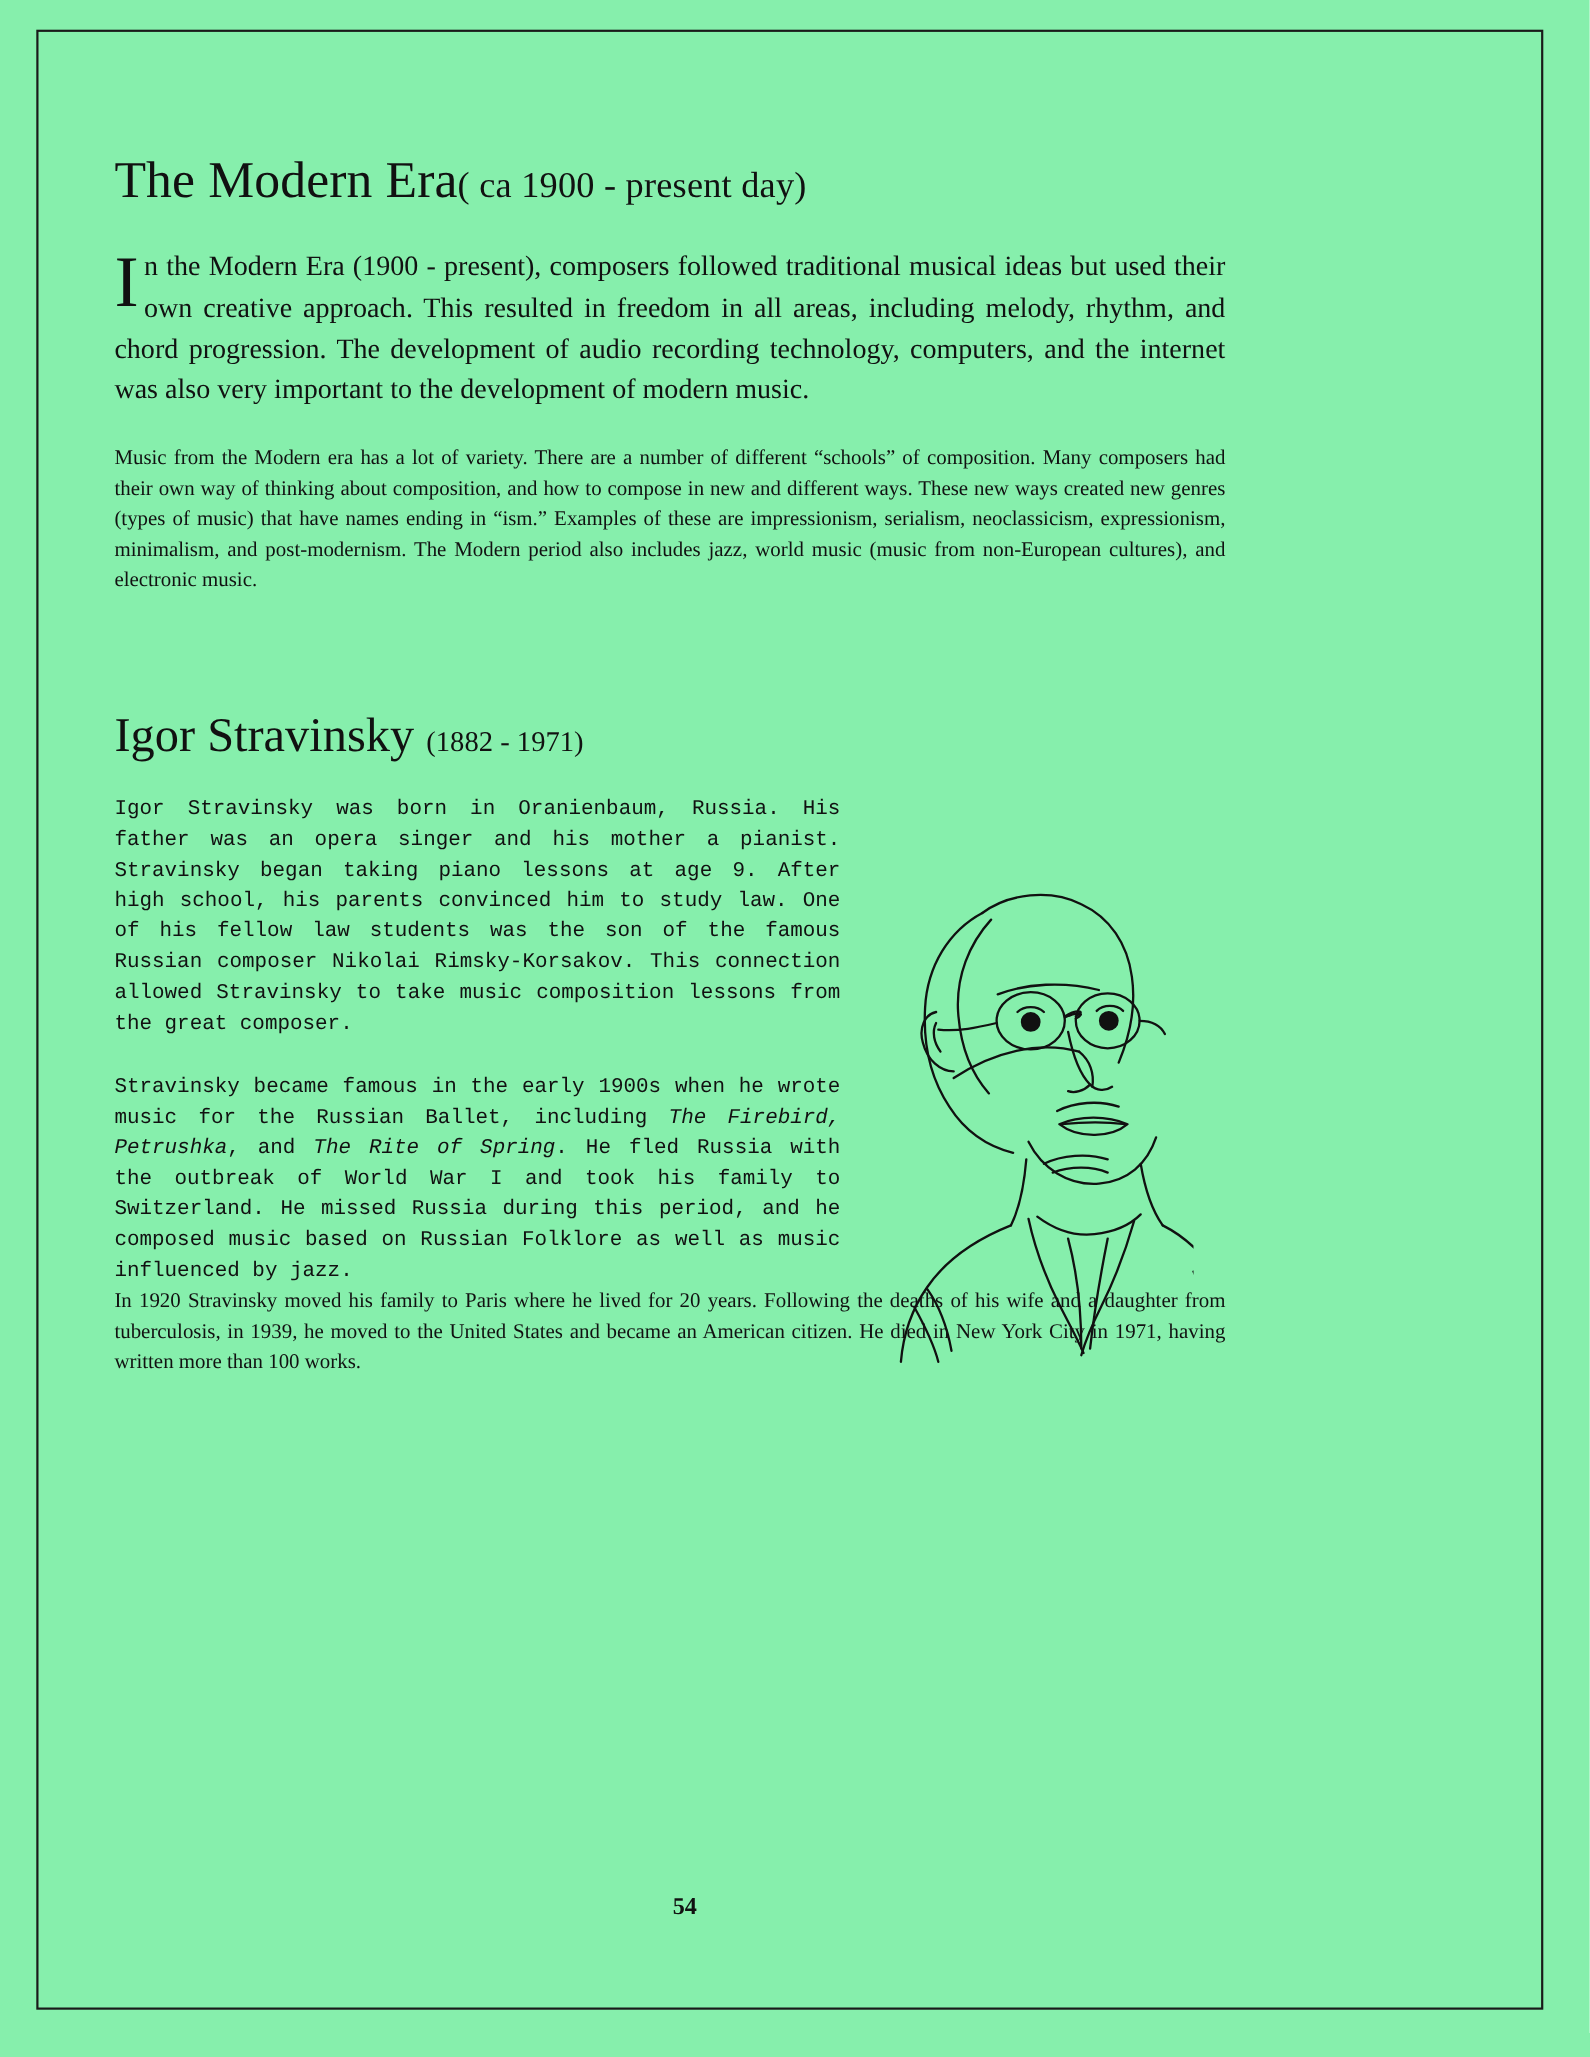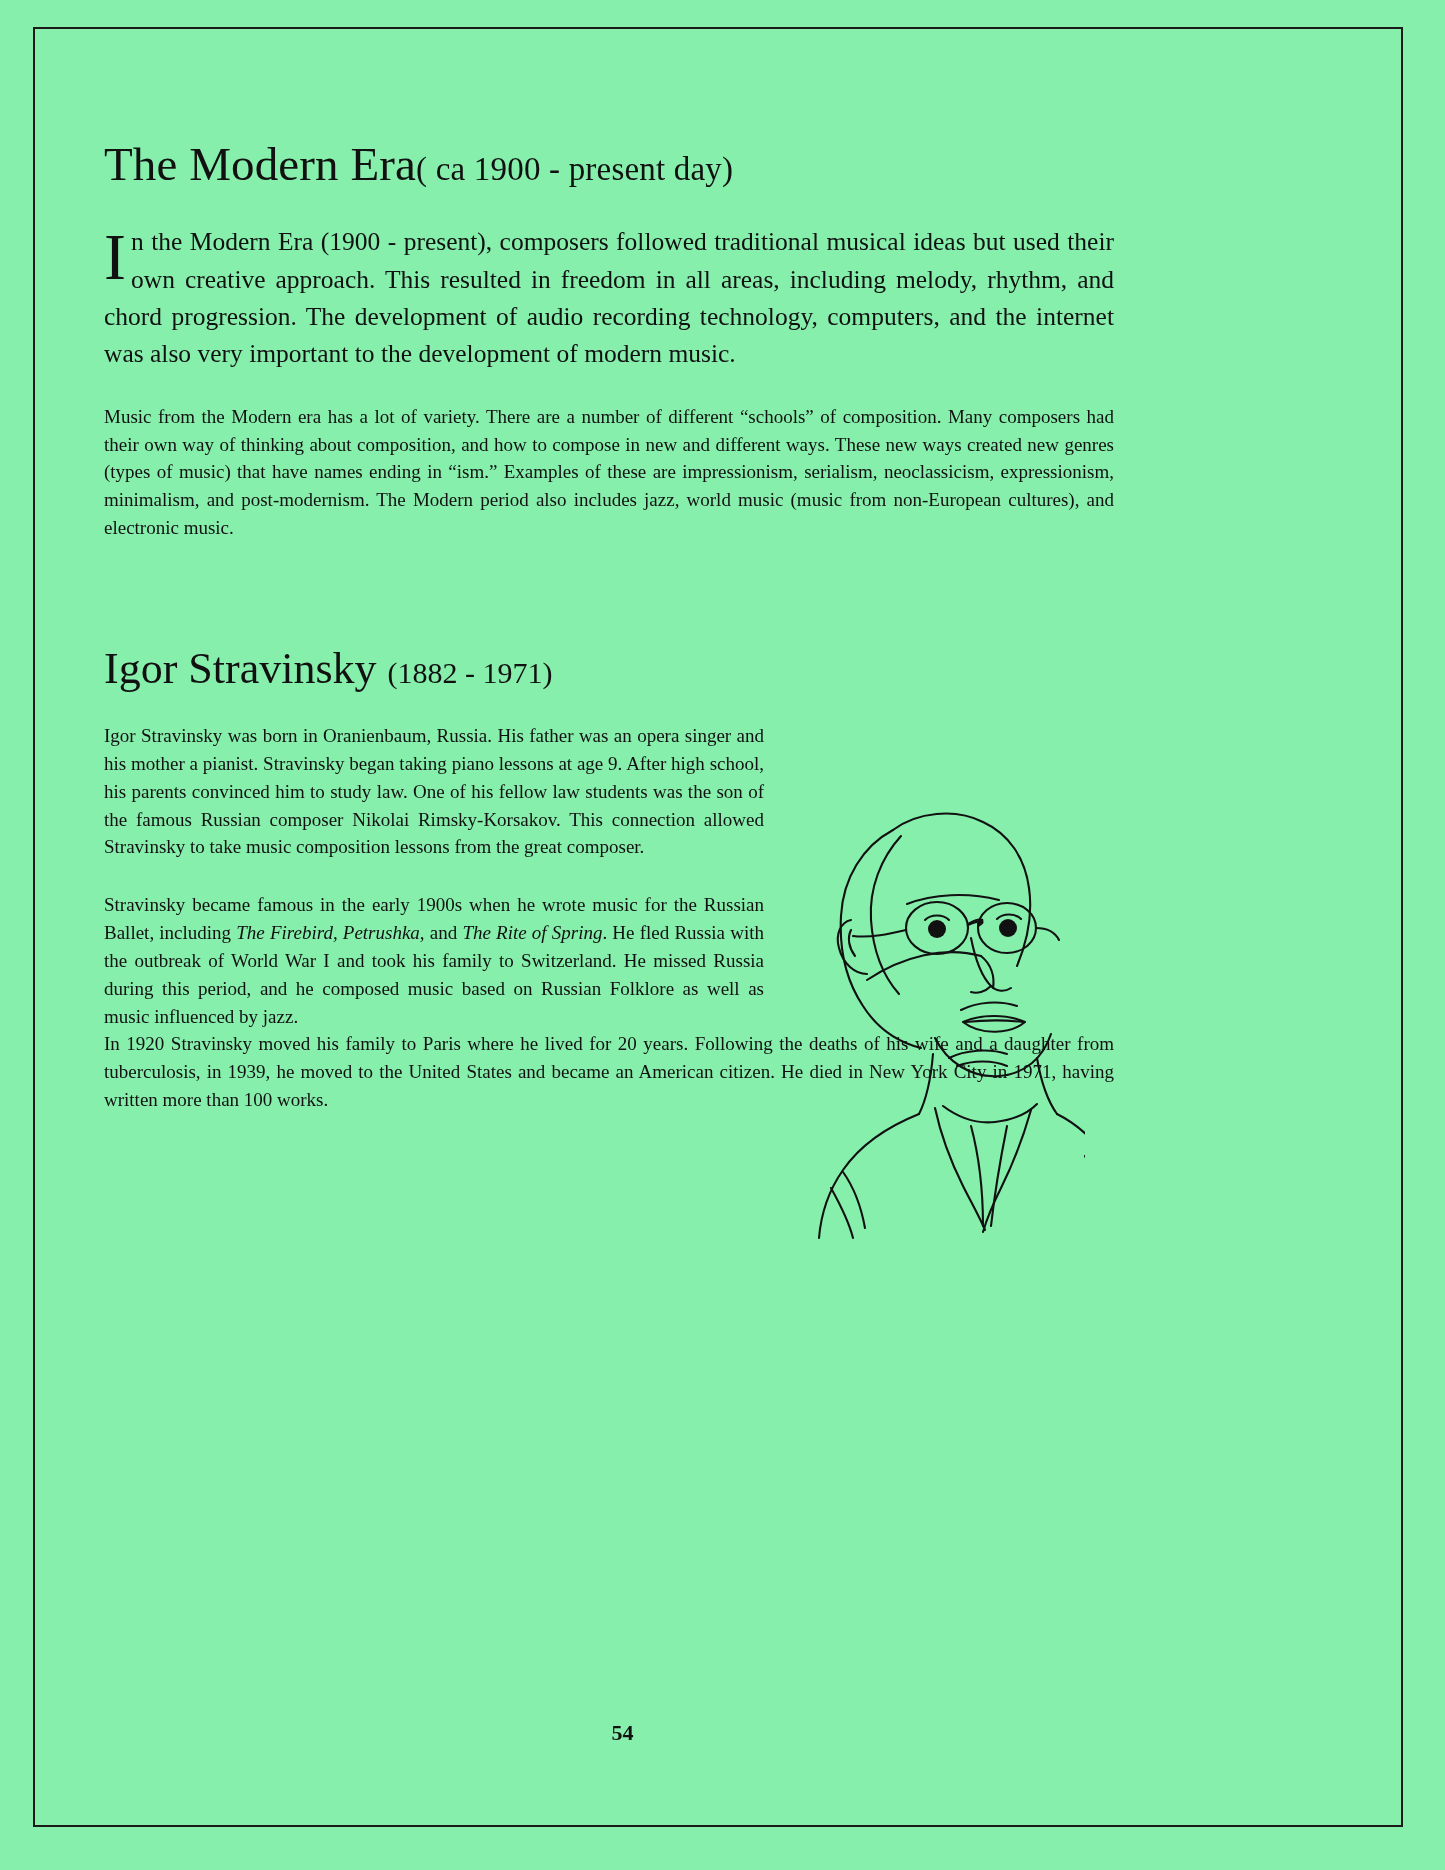--- a/index.html
+++ b/index.html
@@ -60,21 +60,21 @@
   }
 
   .composer-heading {
     font-size: 44px;
     font-weight: 400;
     line-height: 1.05;
     margin: 0 0 30px 0;
     white-space: nowrap;
   }
   .composer-heading .heading-main { font-size: 44px; }
-  .composer-heading .heading-sub  { font-size: 30px; }
+  .composer-heading .heading-sub  { font-size: 26px; }
 
   .section-gap {
     height: 74px;
   }
 
   
   p.body-text {
     font-size: 19px;
     line-height: 1.465;
     text-align: justify;
@@ -95,20 +95,21 @@
     font-size: 66px;
     line-height: 0.82;
     padding: 5px 5px 0 0;
     margin-top: 2px;
     font-weight: 400;
   }
 
   
   .bio-column {
     width: 660px;
+    font-family: Liberation Mono, monospace;
   }
   .bio-column p.body-text {
     width: 660px;
   }
 
   em.work-title { font-style: italic; }
 
   
   .portrait {
     position: absolute;

